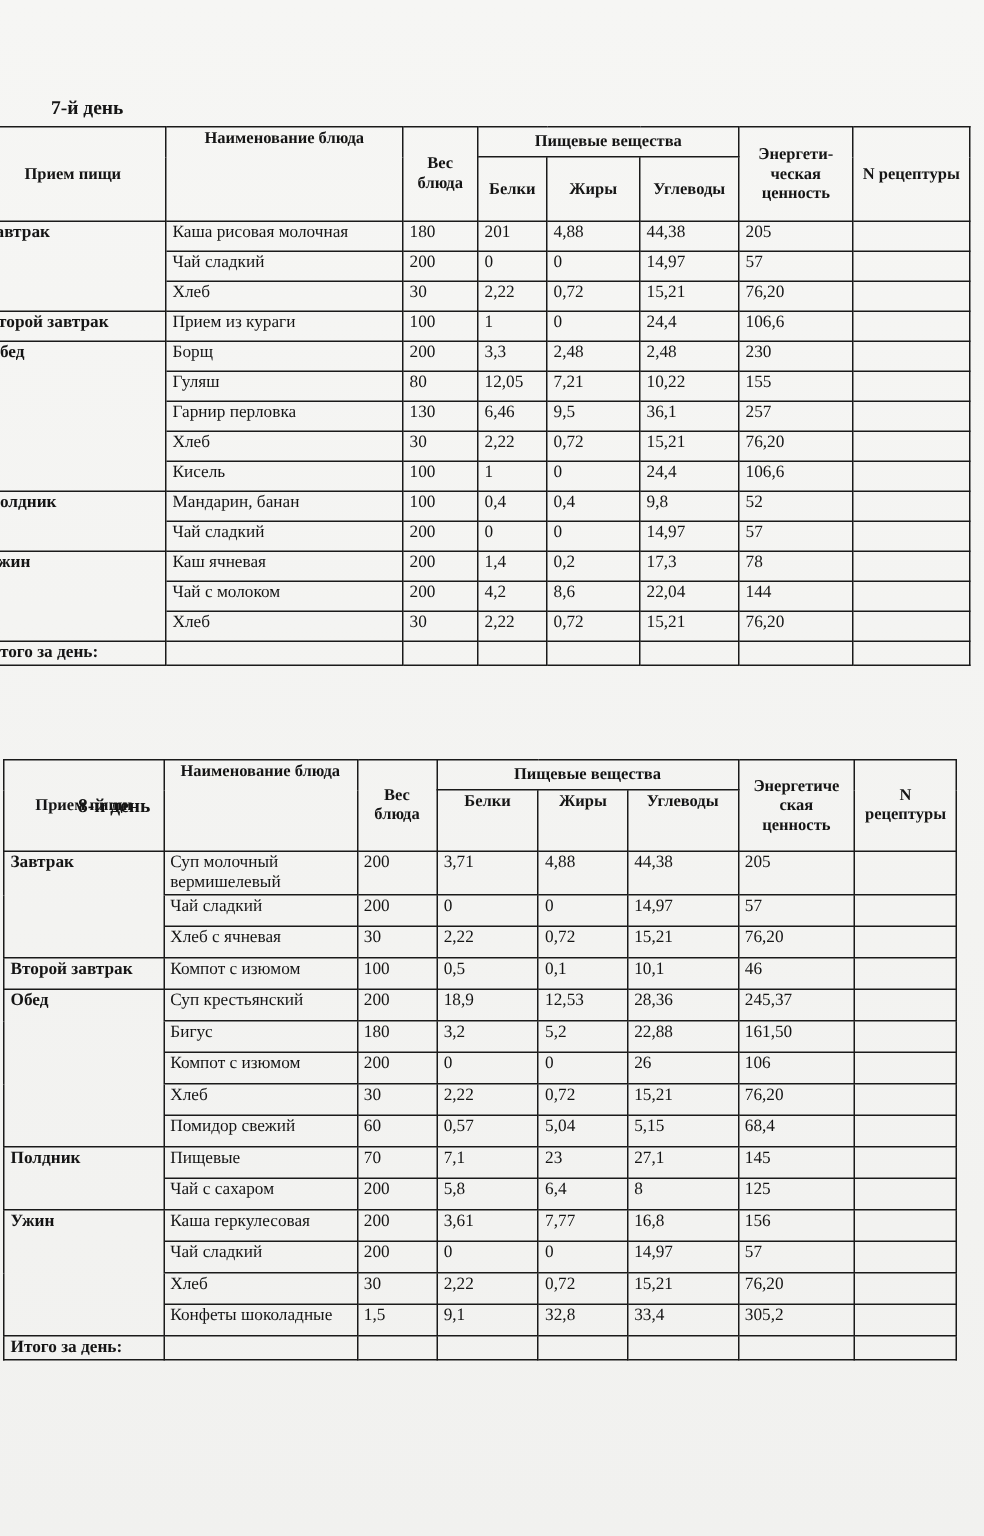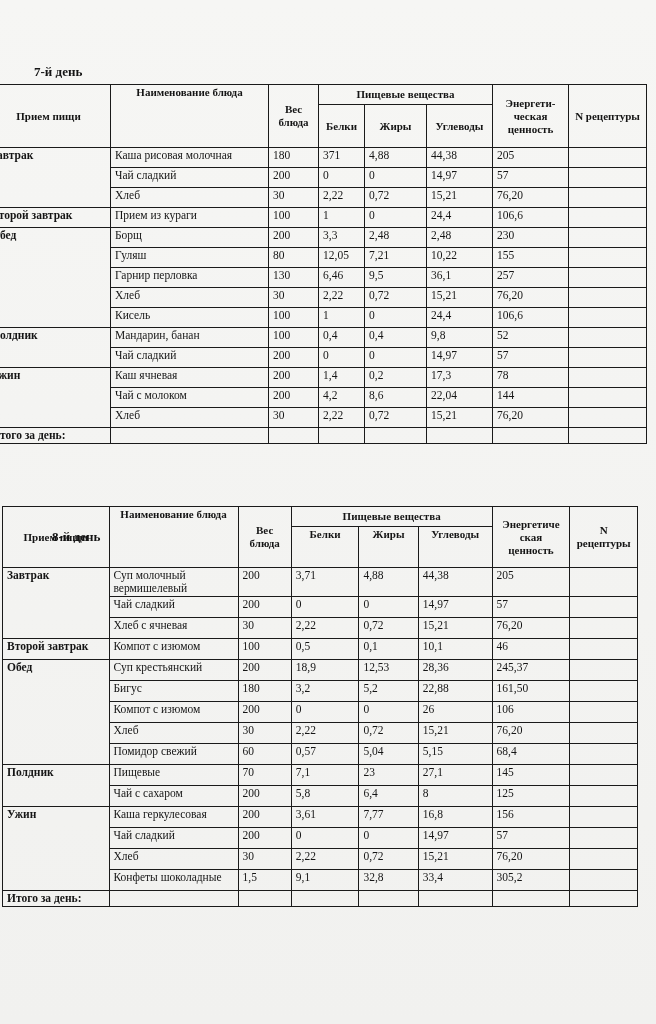--- a/index.html
+++ b/index.html
@@ -79,21 +79,21 @@
       <th style="height:40px">Белки</th>
       <th>Жиры</th>
       <th>Углеводы</th>
     </tr>
     </tbody>
       <tbody id="t7body">
         <tr class="body">
           <td class="meal nob">Завтрак</td>
           <td class="dish">Каша рисовая молочная</td>
           <td class="num">180</td>
-          <td class="num">371</td>
+          <td class="num">201</td>
           <td class="num">4,88</td>
           <td class="num">44,38</td>
           <td class="num">205</td>
           <td class="num"></td>
         </tr>
         <tr class="body">
           <td class="meal mid"></td>
           <td class="dish">Чай сладкий</td>
           <td class="num">200</td>
           <td class="num">0</td>

